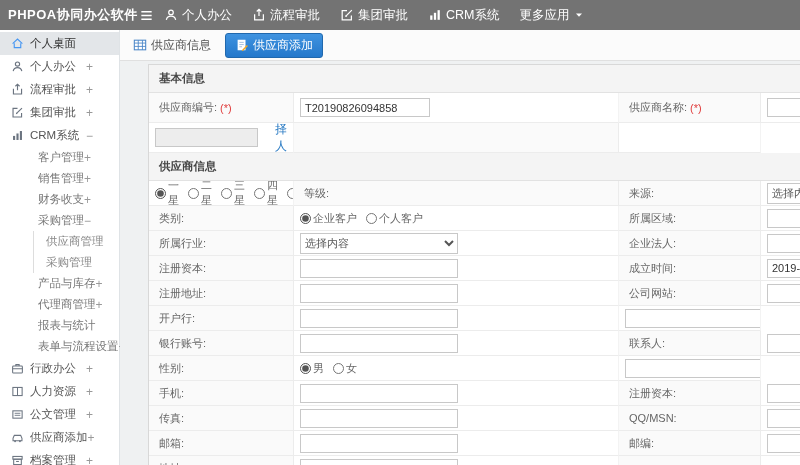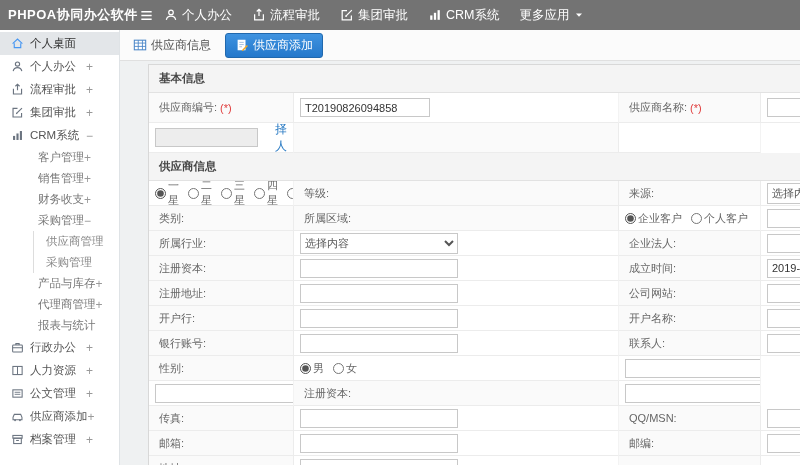--- a/index.html
+++ b/index.html
@@ -205,20 +205,24 @@
       <span>产品与库存</span>
       <span class="tog">+</span>
     </div>
     <div class="side-item lvl2">
       <span>代理商管理</span>
       <span class="tog">+</span>
     </div>
     <div class="side-item lvl2">
       <span>报表与统计</span>
     </div>
+    <div class="side-item lvl2">
+      <span>表单与流程设置</span>
+      <span class="tog">+</span>
+    </div>
     <div class="side-item lvl1">
       <span class="icon">
         <svg viewBox="0 0 16 16" fill="none" stroke="currentColor" stroke-width="1.3">
           <rect x="2" y="5" width="12" height="8.5" rx="1"></rect>
           <path d="M6 5V3.2h4V5M2 8.3h12"></path>
         </svg>
       </span>
       <span>行政办公</span>
       <span class="tog">+</span>
     </div>
@@ -359,35 +363,35 @@
         <div class="cell fld">
           <span style="display: flex; align-items: center;">
             <select style="width: 150px;"><option>选择内容</option></select>
           </span>
         </div>
       </div>
       <div class="frow h25">
         <div class="cell lab">
           <span>类别:</span>
         </div>
-        <div class="cell lab">
-          <span>所属区域:</span>
-        </div>
         <div class="cell fld">
           <span class="radios" style="display: flex; align-items: center;">
             <label>
               <input type="radio" name="category" checked="" style="">
               <span>企业客户</span>
             </label>
             <label>
               <input type="radio" name="category" style="">
               <span>个人客户</span>
             </label>
           </span>
         </div>
+        <div class="cell lab">
+          <span>所属区域:</span>
+        </div>
         <div class="cell fld">
           <span style="display: flex; align-items: center;">
             <input type="text" value="" style="width: 150px;">
           </span>
         </div>
       </div>
       <div class="frow h25">
         <div class="cell lab">
           <span>所属行业:</span>
         </div>
@@ -442,23 +446,20 @@
         </div>
       </div>
       <div class="frow h25">
         <div class="cell lab">
           <span>开户行:</span>
         </div>
         <div class="cell fld">
           <span style="display: flex; align-items: center;">
             <input type="text" value="" style="width: 158px;">
           </span>
-        </div>
-        <div class="cell lab">
-          <span>开户名称:</span>
         </div>
         <div class="cell fld">
           <span style="display: flex; align-items: center;">
             <input type="text" value="" style="width: 150px;">
           </span>
         </div>
       </div>
       <div class="frow h25">
         <div class="cell lab">
           <span>银行账号:</span>
@@ -493,20 +494,23 @@
             </label>
           </span>
         </div>
         <div class="cell fld">
           <span style="display: flex; align-items: center;">
             <input type="text" value="" style="width: 150px;">
           </span>
         </div>
       </div>
       <div class="frow h25">
+        <div class="cell lab">
+          <span>手机:</span>
+        </div>
         <div class="cell fld">
           <span style="display: flex; align-items: center;">
             <input type="text" value="" style="width: 158px;">
           </span>
         </div>
         <div class="cell lab">
           <span>注册资本:</span>
         </div>
         <div class="cell fld">
           <span style="display: flex; align-items: center;">

